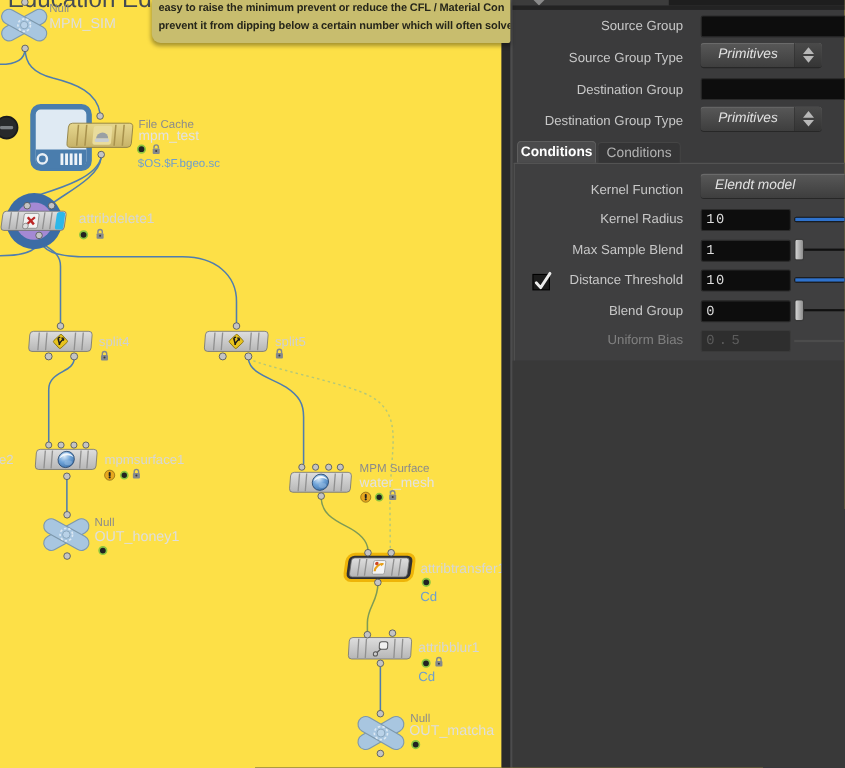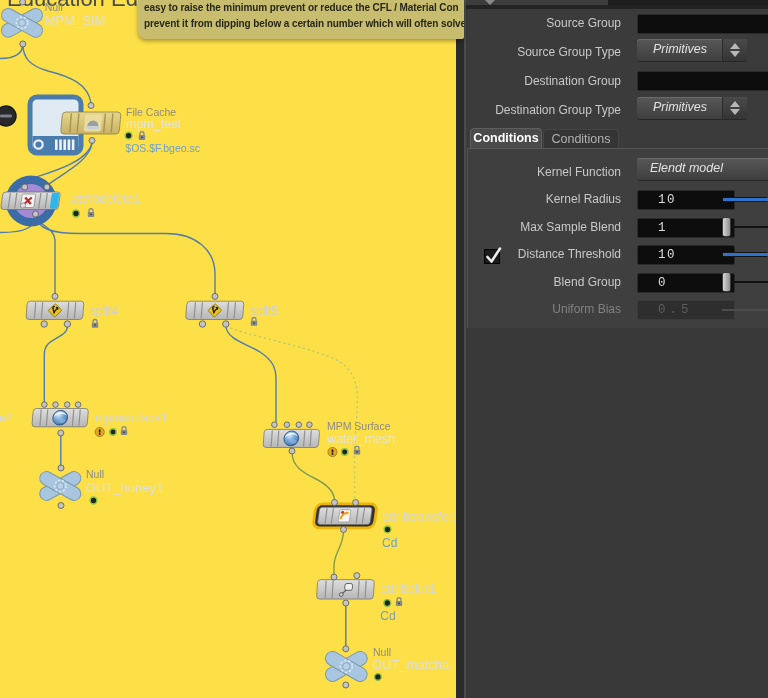--- a/index.html
+++ b/index.html
@@ -14,21 +14,21 @@
   #tooltip .tl{position:absolute;left:6px;white-space:nowrap;font-size:10px;
                font-weight:600;color:#26261a;letter-spacing:-0.1px;}
   
   #panel{position:absolute;left:456px;top:0;width:312px;height:698px;background:#3b3b3c;}
   #panel .edge{position:absolute;left:0;top:0;width:8px;height:698px;background:#2a2a2b;}
   #panel .bline{position:absolute;left:8px;top:0;width:2px;height:698px;background:#4c4c4d;}
   #pc{position:absolute;left:10px;top:0;width:302px;height:698px;}
   .plabel{position:absolute;font-size:12px;color:#c8c8c8;text-align:right;white-space:nowrap;}
   .pfield{position:absolute;background:#0d0d0d;border:1px solid #2a2a2a;border-radius:2px;
           font-family:"Liberation Mono",monospace;font-size:12.5px;color:#dcdcdc;
-          letter-spacing:1.5px;line-height:18px;padding-left:20px;}
+          letter-spacing:1.5px;line-height:18px;padding-left:4px;}
   .pbtn{position:absolute;height:22px;border-radius:3px;
         background:linear-gradient(#585858,#3e3e3e);
         box-shadow:0 1px 0 #272727, inset 0 1px 0 #6a6a6a;
         color:#e2e2e2;font-size:12.5px;font-style:italic;}
   .spin{position:absolute;right:0;top:0;width:24px;height:22px;border-radius:0 3px 3px 0;
         background:linear-gradient(#4a4a4a,#353535);border-left:1px solid #2a2a2a;}
   .spin::before{content:"";position:absolute;left:7px;top:4px;width:0;height:0;
         border-left:5px solid transparent;border-right:5px solid transparent;
         border-bottom:6px solid #b8b8b8;}
   .spin::after{content:"";position:absolute;left:7px;bottom:4px;width:0;height:0;

